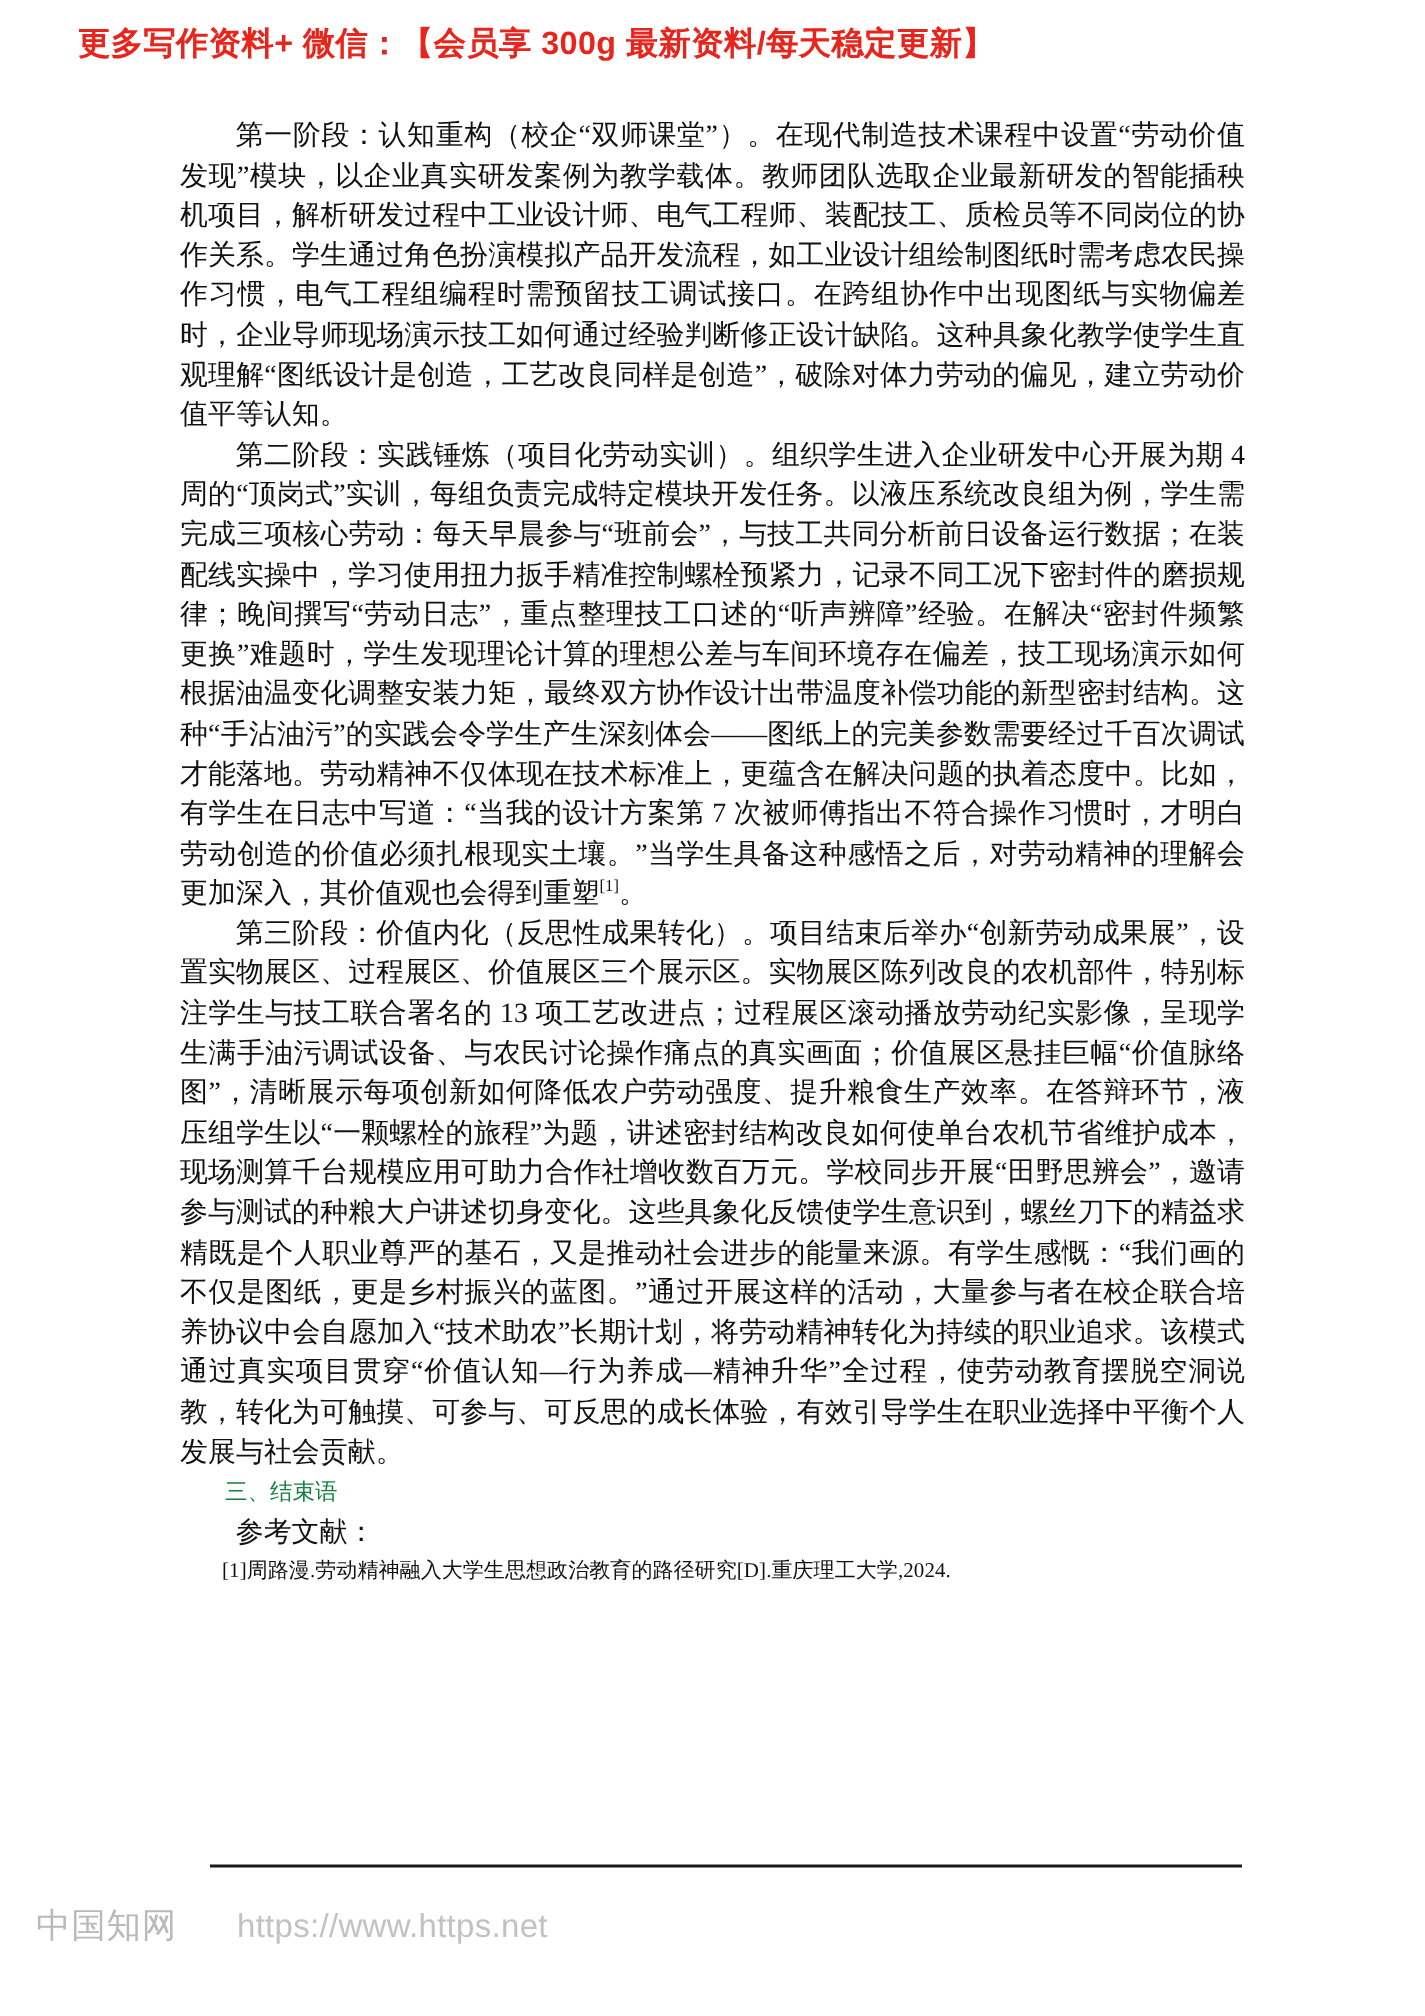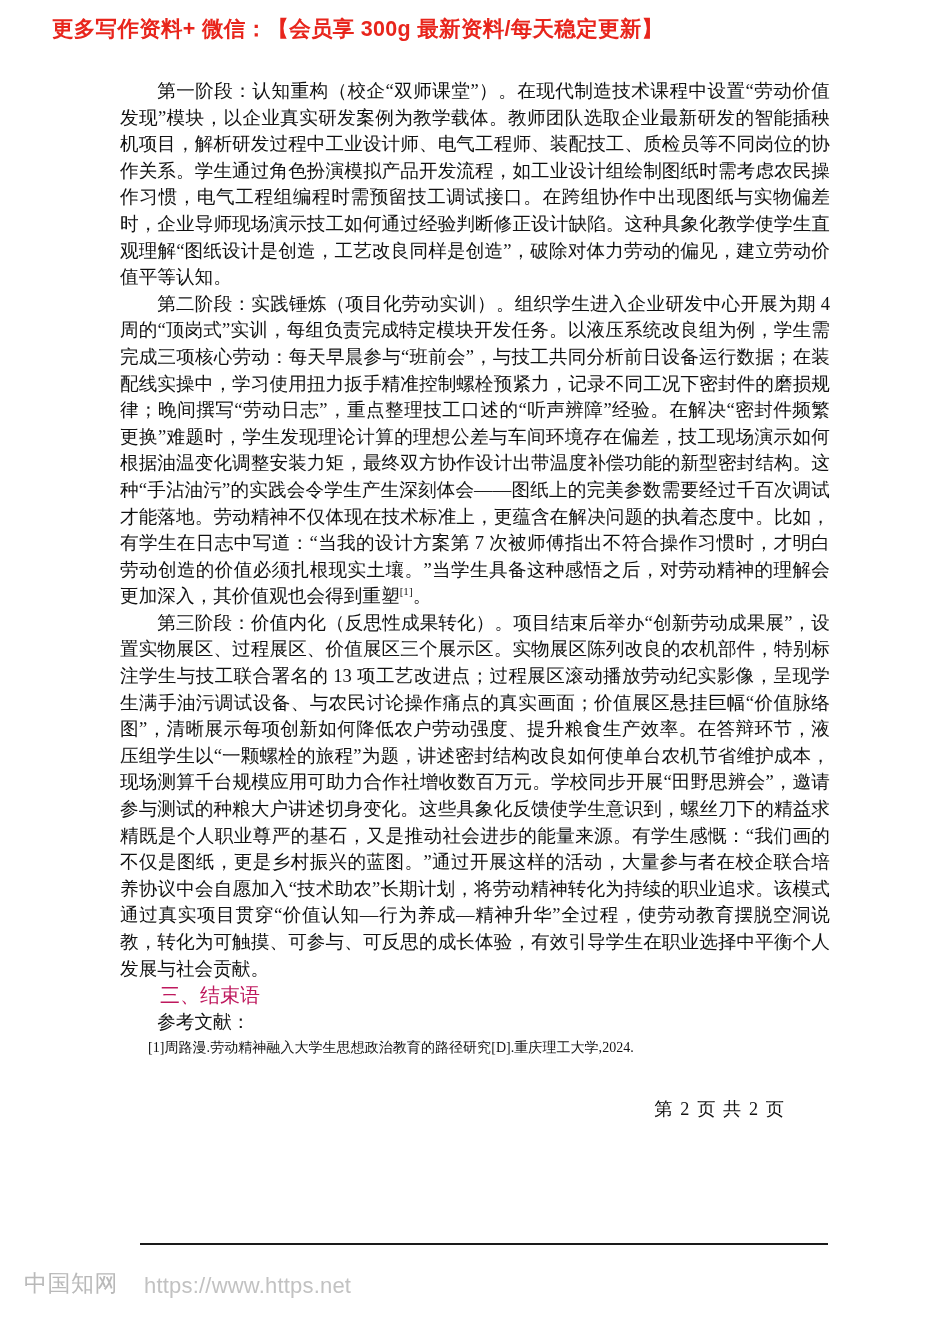--- a/index.html
+++ b/index.html
@@ -53,23 +53,23 @@
     color: #111111;
     text-align: justify;
     text-justify: inter-ideograph;
     text-indent: 2em;
     margin: 0;
     letter-spacing: 0.05px;
     word-break: break-all;
   }
 
   .heading {
-    font-size: 20px;
+    font-size: 15px;
     line-height: 26.6px;
-    color: #be185d;
+    color: #15803d;
     text-indent: 2em;
     margin: 0;
   }
 
   .ref-title {
     font-size: 18.6px;
     line-height: 26.6px;
     color: #111111;
     text-indent: 2em;
     margin: 0;
@@ -116,22 +116,22 @@
     height: 0;
     border-top: 2px solid #1a1a1a;
   }
 
   
   .watermark {
     position: absolute;
     top: 1268px;
     left: 24px;
     display: flex;
-    align-items: flex-end;
-    gap: 26px;
+    align-items: center;
+    gap: 40px;
   }
   .watermark .wm-logo {
     font-family: "Liberation Sans", "DejaVu Sans", sans-serif;
     font-size: 23px;
     color: #b9b9b9;
     letter-spacing: 0.5px;
     white-space: nowrap;
   }
   .watermark .wm-url {
     font-family: "Liberation Sans", "DejaVu Sans", sans-serif;
@@ -158,23 +158,20 @@
 
     <p class="heading">三、结束语</p>
 
 
     <p class="ref-title">参考文献：</p>
 
     <p class="ref-item">[1]周路漫.劳动精神融入大学生思想政治教育的路径研究[D].重庆理工大学,2024.</p>
 
   </div>
 
-  <div class="page-footer">
-    <span class="inner">第 2 页 共 2 页</span>
-  </div>
 
   <div class="bottom-rule"></div>
 
   <div class="watermark">
     <span class="wm-logo">中国知网</span>
     <span class="wm-url">https://www.https.net</span>
   </div>
 
 </div>
 

